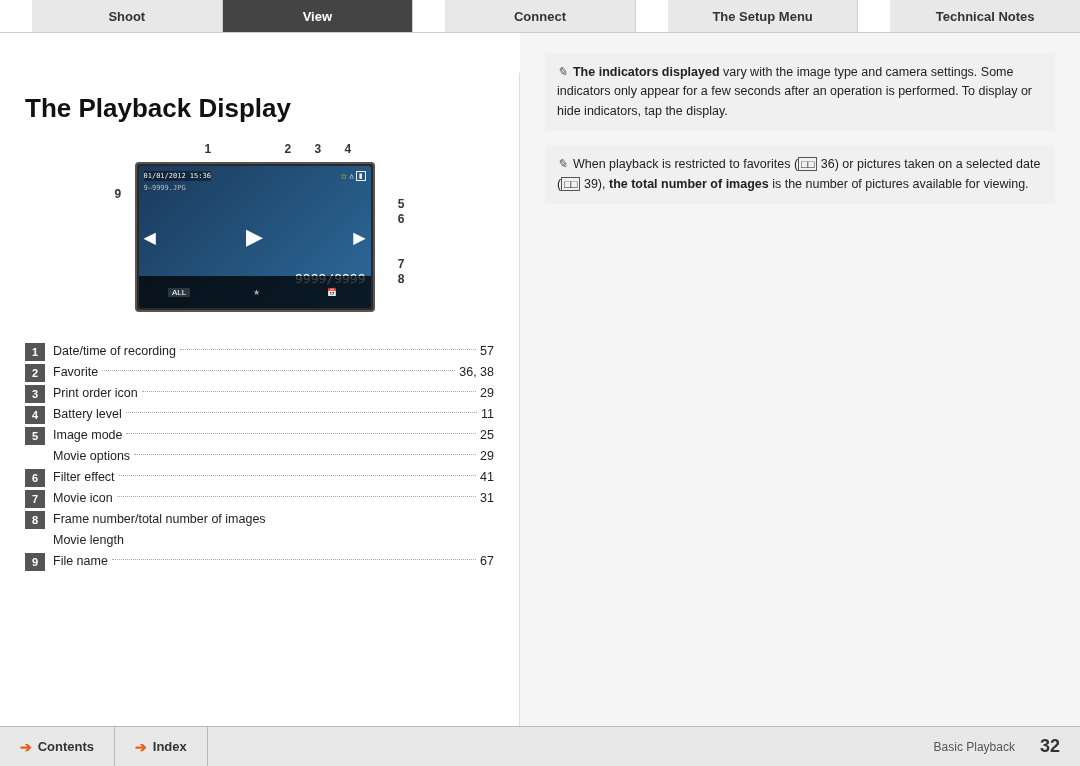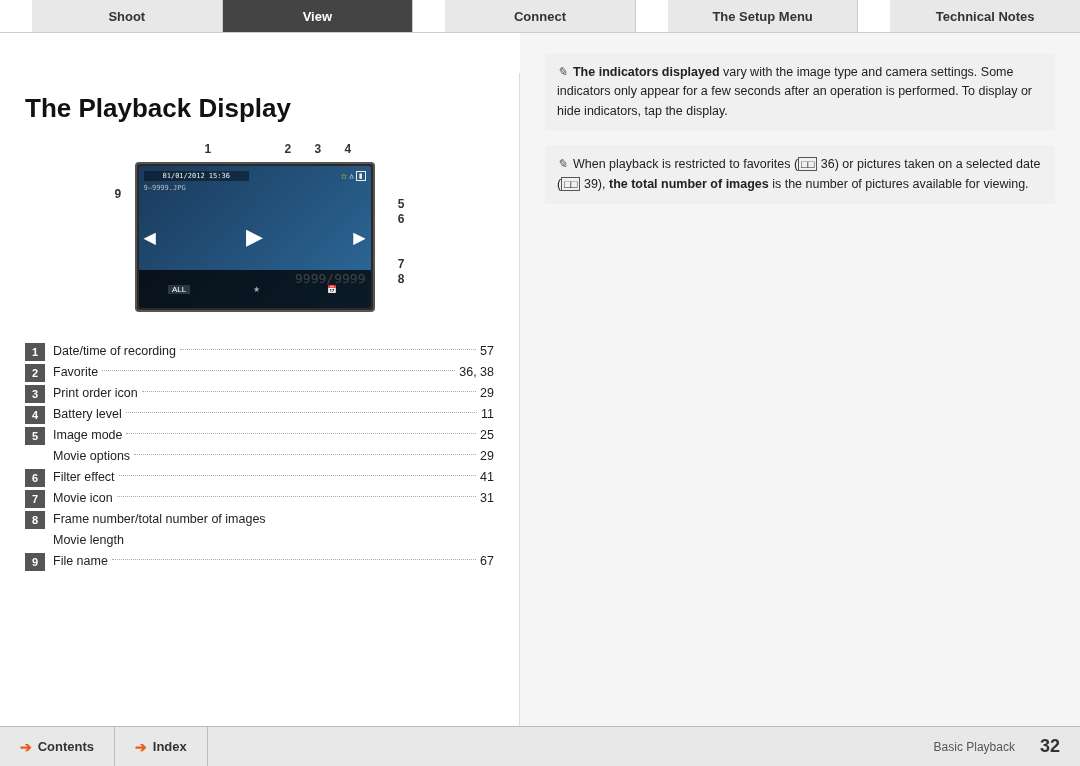--- a/index.html
+++ b/index.html
@@ -258,21 +258,21 @@
       right: 5px;
       display: flex;
       justify-content: space-between;
     }
 
     .cam-datetime {
       font-size: 7px;
       color: #eee;
       font-family: monospace;
       background: rgba(0,0,0,0.4);
-      padding: 1px 19px;
+      padding: 1px 0;
     }
 
     .cam-star {
       font-size: 8px;
       color: #ffdd00;
     }
 
     .cam-bat {
       font-size: 7px;
       color: #eee;
@@ -323,21 +323,21 @@
       font-size: 13px;
       color: #fff;
       font-family: monospace;
     }
 
     .cam-tabs {
       position: absolute;
       bottom: 0;
       left: 0;
       right: 0;
-      height: 38px;
+      height: 32px;
       background: rgba(0,0,0,0.75);
       display: flex;
       align-items: center;
       justify-content: space-around;
     }
 
     .cam-tab {
       font-size: 8px;
       color: #aaa;
       padding: 0 4px;

